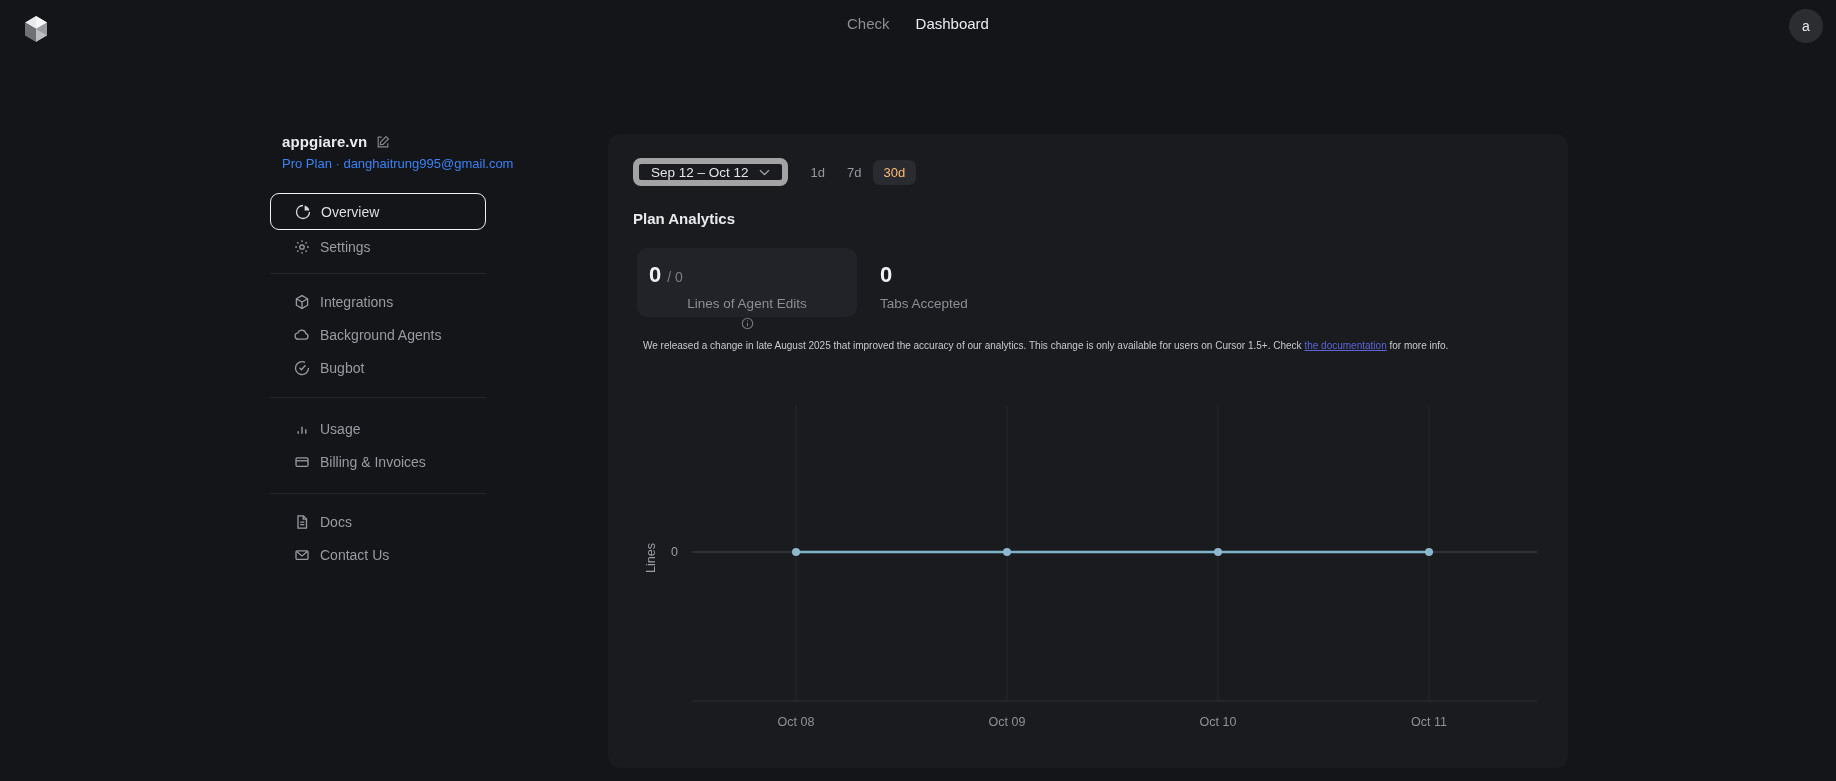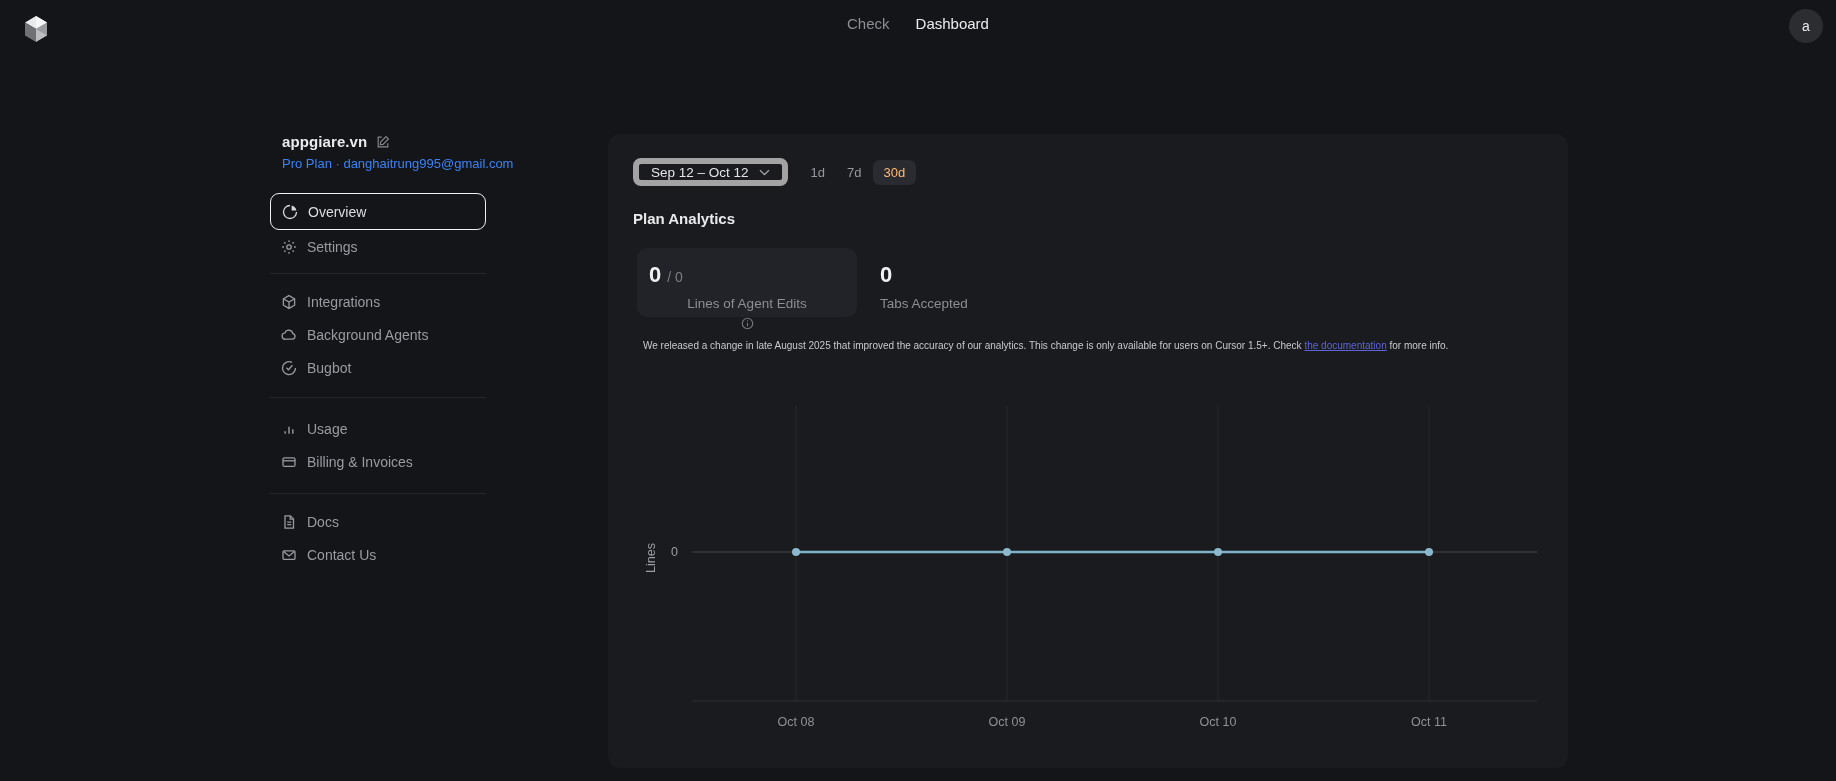--- a/index.html
+++ b/index.html
@@ -28,21 +28,21 @@
   }
   
   .sidebar { position:absolute; left:270px; top:133px; width:216px; }
   .team-row { display:flex; align-items:center; gap:9px; padding-left:12px; }
   .team-name { font-size:15px; font-weight:700; color:#e9eaec; letter-spacing:.1px; }
   .edit-icon { width:14px; height:14px; cursor:pointer; opacity:.85; }
   .plan-line { padding-left:12px; margin-top:6px; font-size:13px; color:#3b82f6; white-space:nowrap; }
   .nav-list { margin-top:22px; display:flex; flex-direction:column; }
   .side-item {
     display:flex; align-items:center; gap:10px;
-    height:33px; padding-left:11px; border-radius:9px;
+    height:33px; padding-left:24px; border-radius:9px;
     font-size:14px; color:#989ba1; cursor:pointer;
   }
   .side-item svg { flex:0 0 auto; }
   .side-item.active {
     height:37px; border:1.5px solid #eff0f2; color:#dcdee1;
   }
   .divider { height:1px; background:#24262a; }
   .d1 { margin:10px 0 11px 0; }
   .d2 { margin:13px 0 14px 0; }
   .d3 { margin:15px 0 11px 0; }

